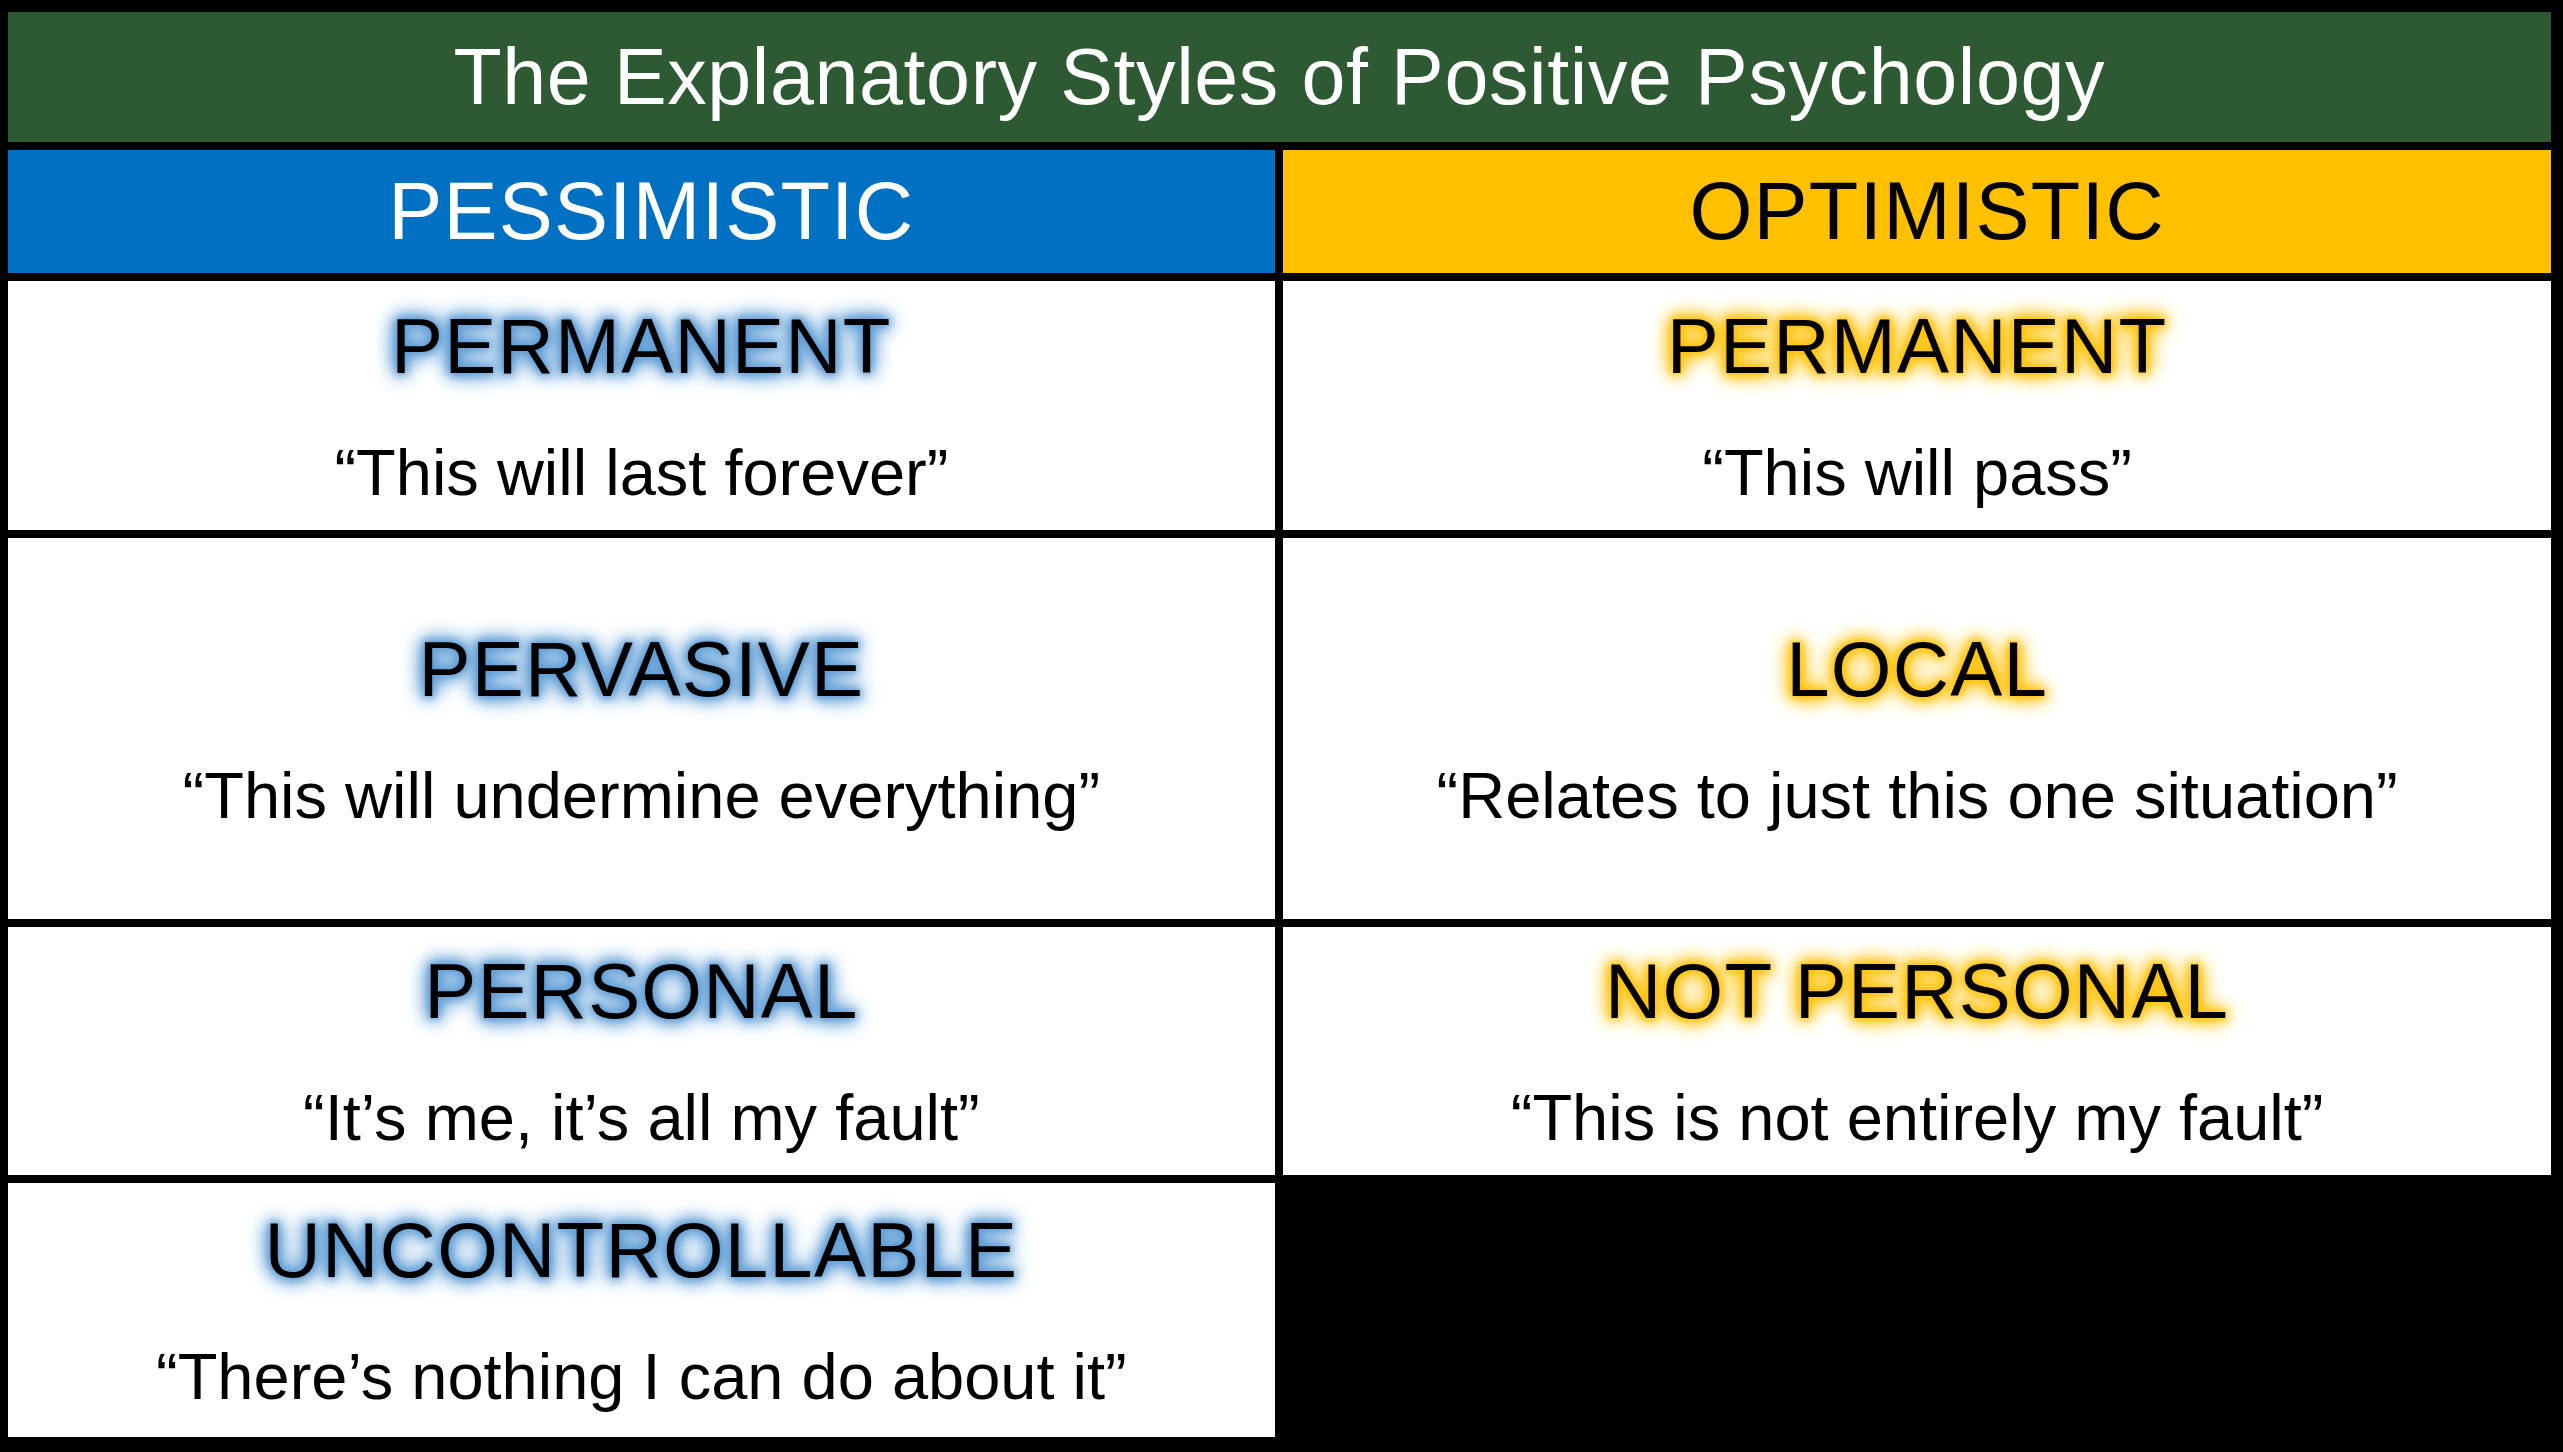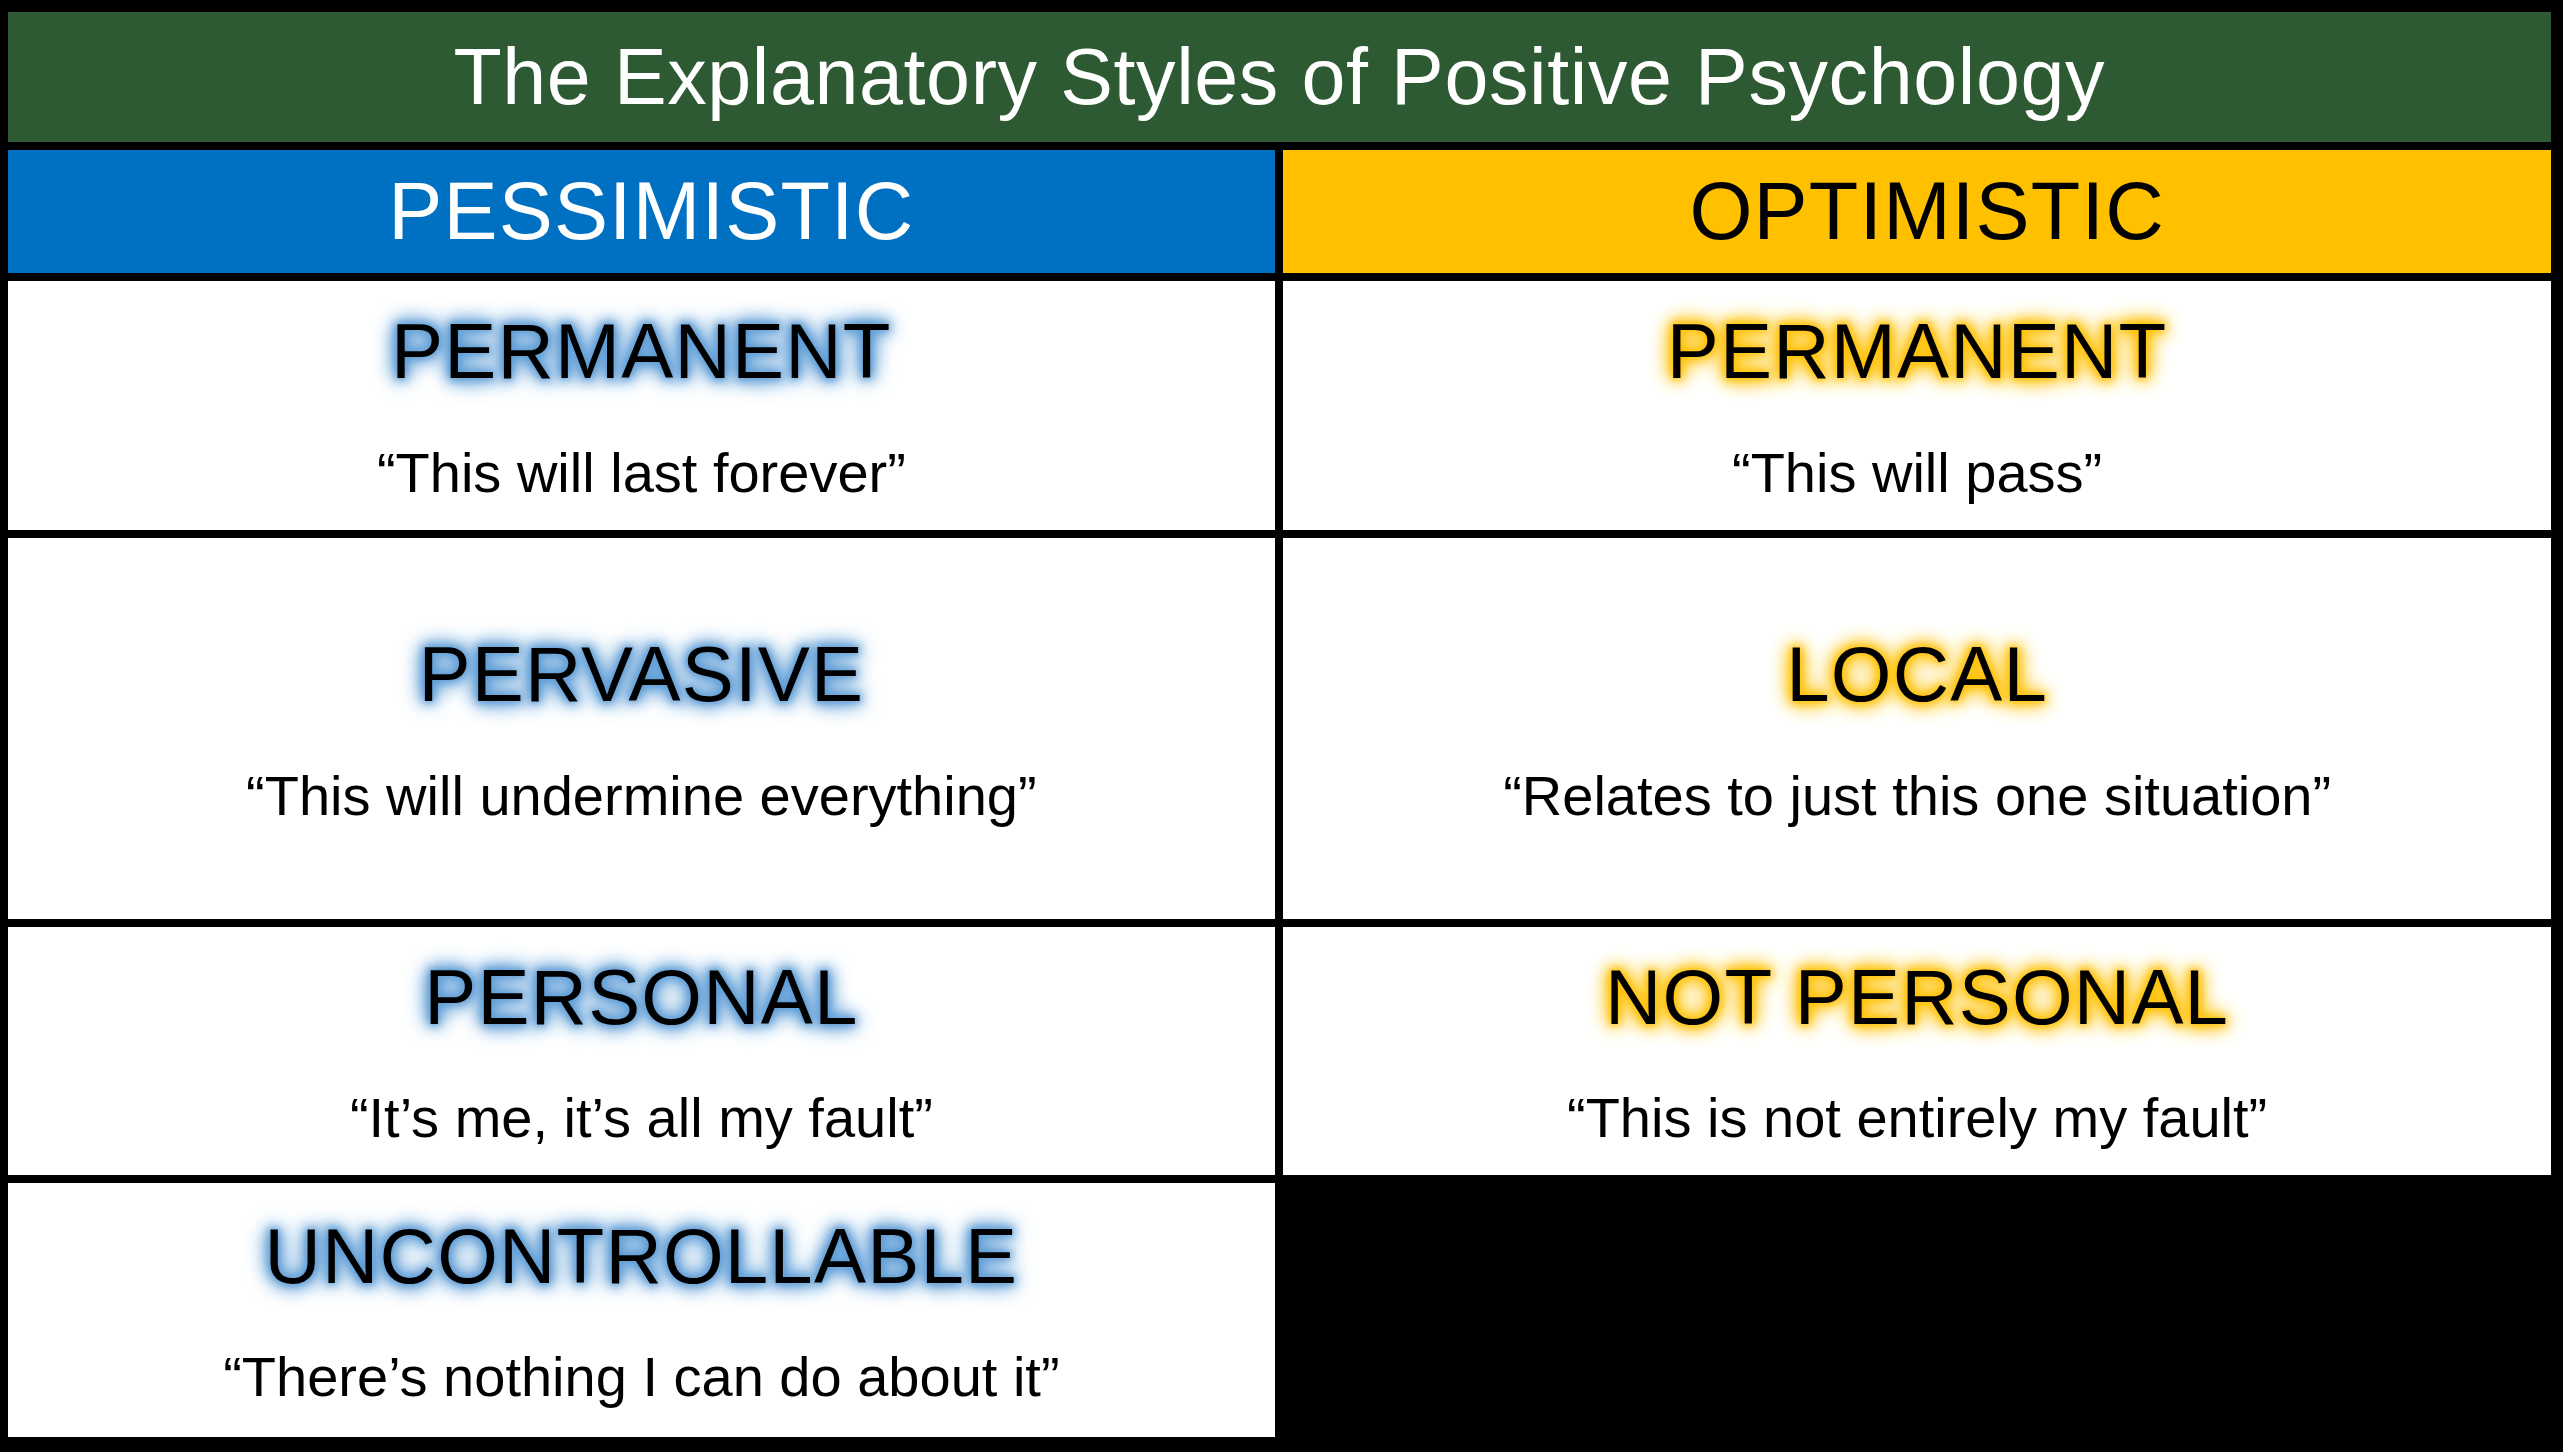--- a/index.html
+++ b/index.html
@@ -98,21 +98,21 @@
   .cell.optimistic .term {
     text-shadow:
       0 0 7px var(--optimistic-glow),
       0 0 10.4px var(--optimistic-glow),
       0 0 16px var(--optimistic-glow),
       0 0 22px var(--optimistic-glow),
       0 0 22px var(--optimistic-glow);
   }
 
   .quote {
-    font-size: 56px;
+    font-size: 65px;
     color: #000000;
     white-space: nowrap;
     line-height: 1.15;
   }
 </style>
 </head>
 <body>
 
 <div class="table">
 

